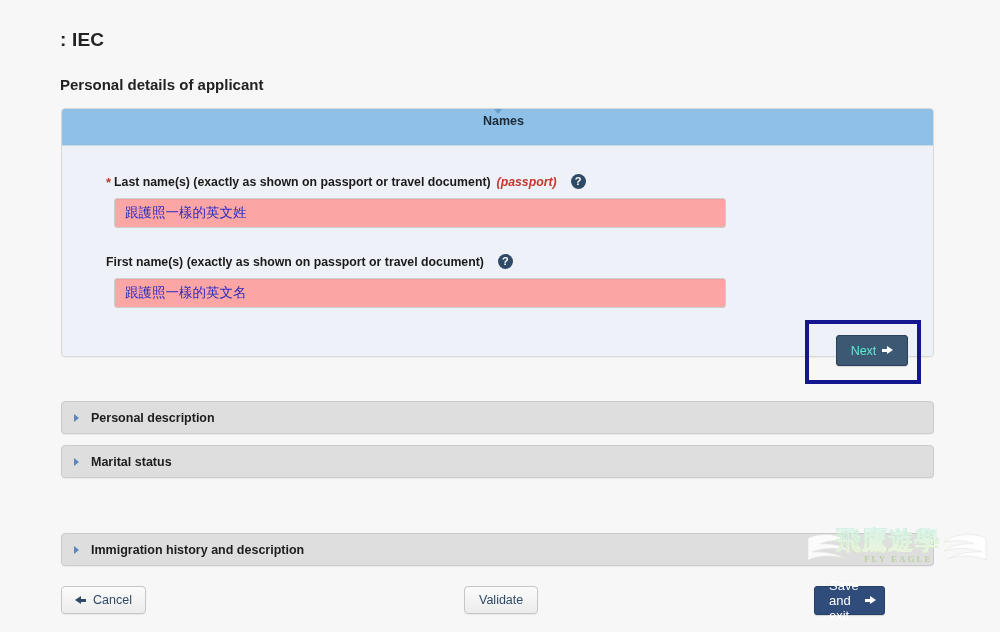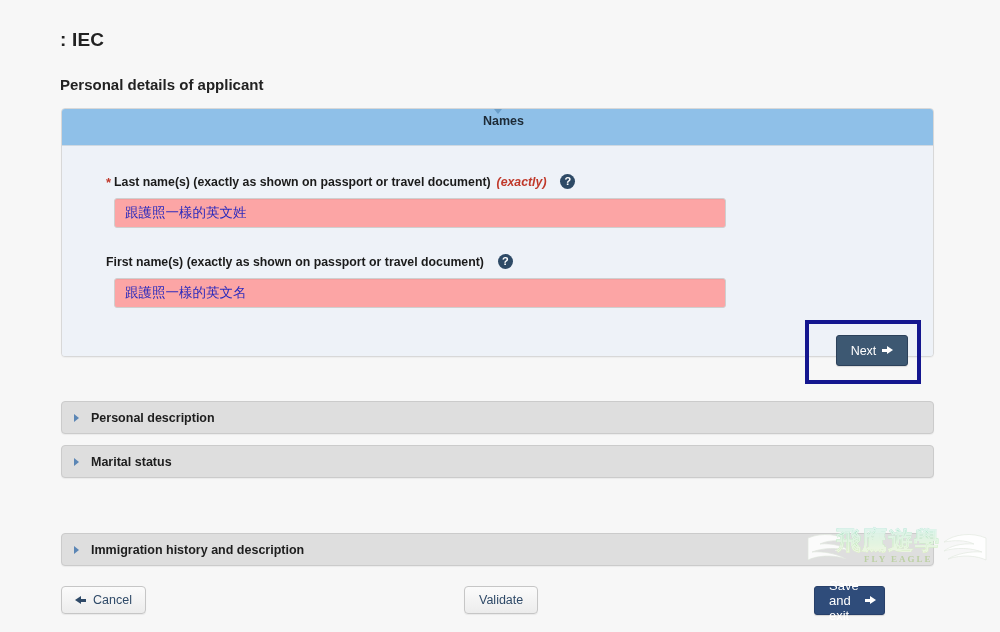--- a/index.html
+++ b/index.html
@@ -121,21 +121,21 @@
     z-index: 6;
     pointer-events: none;
   }
   .btn-next {
     position: absolute;
     left: 836px; top: 335px;
     width: 72px; height: 31px;
     background: #3d5872;
     border: 1px solid #2c415a;
     border-radius: 3px;
-    color: #ffffff;
+    color: #5eead4;
     font-size: 12.5px;
     font-family: "Liberation Sans", sans-serif;
     display: flex; align-items: center; justify-content: center;
     gap: 6px;
     cursor: pointer;
     z-index: 5;
     box-shadow: 0 1px 1px rgba(0,0,0,.12);
   }
   .arrow-right {
     display: inline-block; width: 11px; height: 11px;
@@ -277,21 +277,21 @@
       <span class="caret-down"></span>
       <span class="ptitle">Names</span>
     </div>
 
     <div class="panel-open-body">
 
       <div class="field-block">
         <div class="field-label">
           <span class="req-star">*</span>
           <span>Last name(s) (exactly as shown on passport or travel document)</span>
-          <span class="req-tag">(exactly)</span>
+          <span class="req-tag">(passport)</span>
           <span class="help-icon">?</span>
         </div>
         <input class="text-input" type="text" value="跟護照一樣的英文姓" style="">
       </div>
 
       <div class="field-block">
         <div class="field-label">
           <span>First name(s) (exactly as shown on passport or travel document)</span>
           <span class="help-icon">?</span>
         </div>

